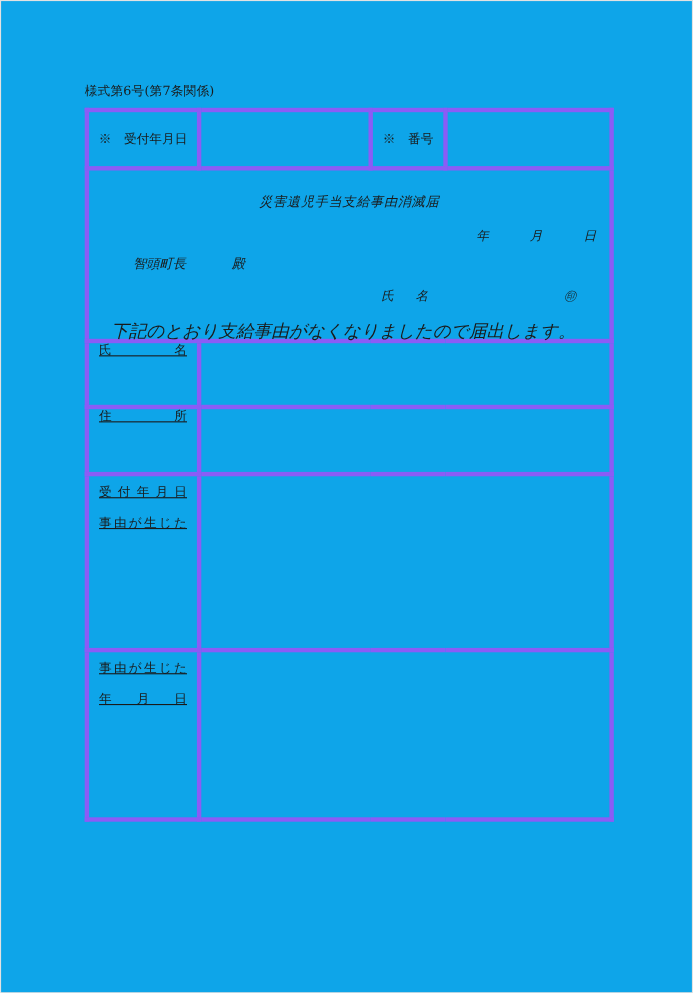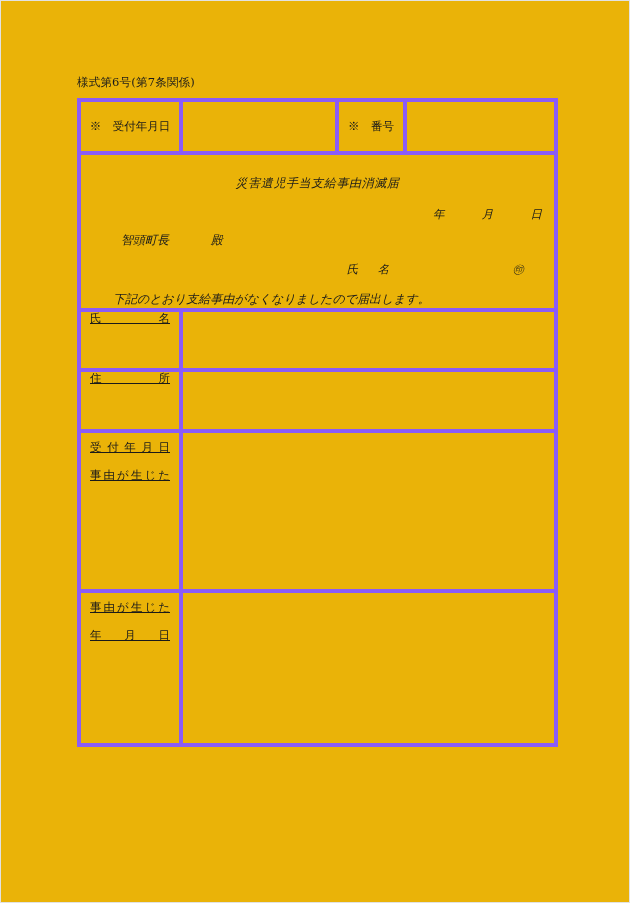--- a/index.html
+++ b/index.html
@@ -9,21 +9,21 @@
     background: #ffffff;
   }
   body {
     font-family: "DejaVu Serif", "Liberation Serif", serif;
     color: #1a1a1a;
   }
   .page {
     position: relative;
     width: 630px;
     height: 903px;
-    background: #eab308;
+    background: #0ea5e9;
     border: 1px solid #e2e2e2;
     box-sizing: border-box;
     overflow: hidden;
   }
 
   
   .form-code {
     position: absolute;
     left: 76px;
     top: 74px;
@@ -97,22 +97,22 @@
     right: 30px;
     font-size: 11.5px;
     white-space: nowrap;
   }
   .name-line .nm { letter-spacing: 4px; }
   .name-line .sp { display: inline-block; width: 112px; }
   .seal-mark { font-size: 11.5px; }
   .statement {
     position: absolute;
     top: 136px;
-    left: 32px;
-    font-size: 12px;
+    left: 20px;
+    font-size: 16px;
     white-space: nowrap;
   }
 
   
   .lbl-col { width: 102px; text-decoration: underline; }
   .row-name    { height: 60px; }
   .row-addr    { height: 61px; }
   .row-reason  { height: 160px; }
   .row-date    { height: 154px; }
 

